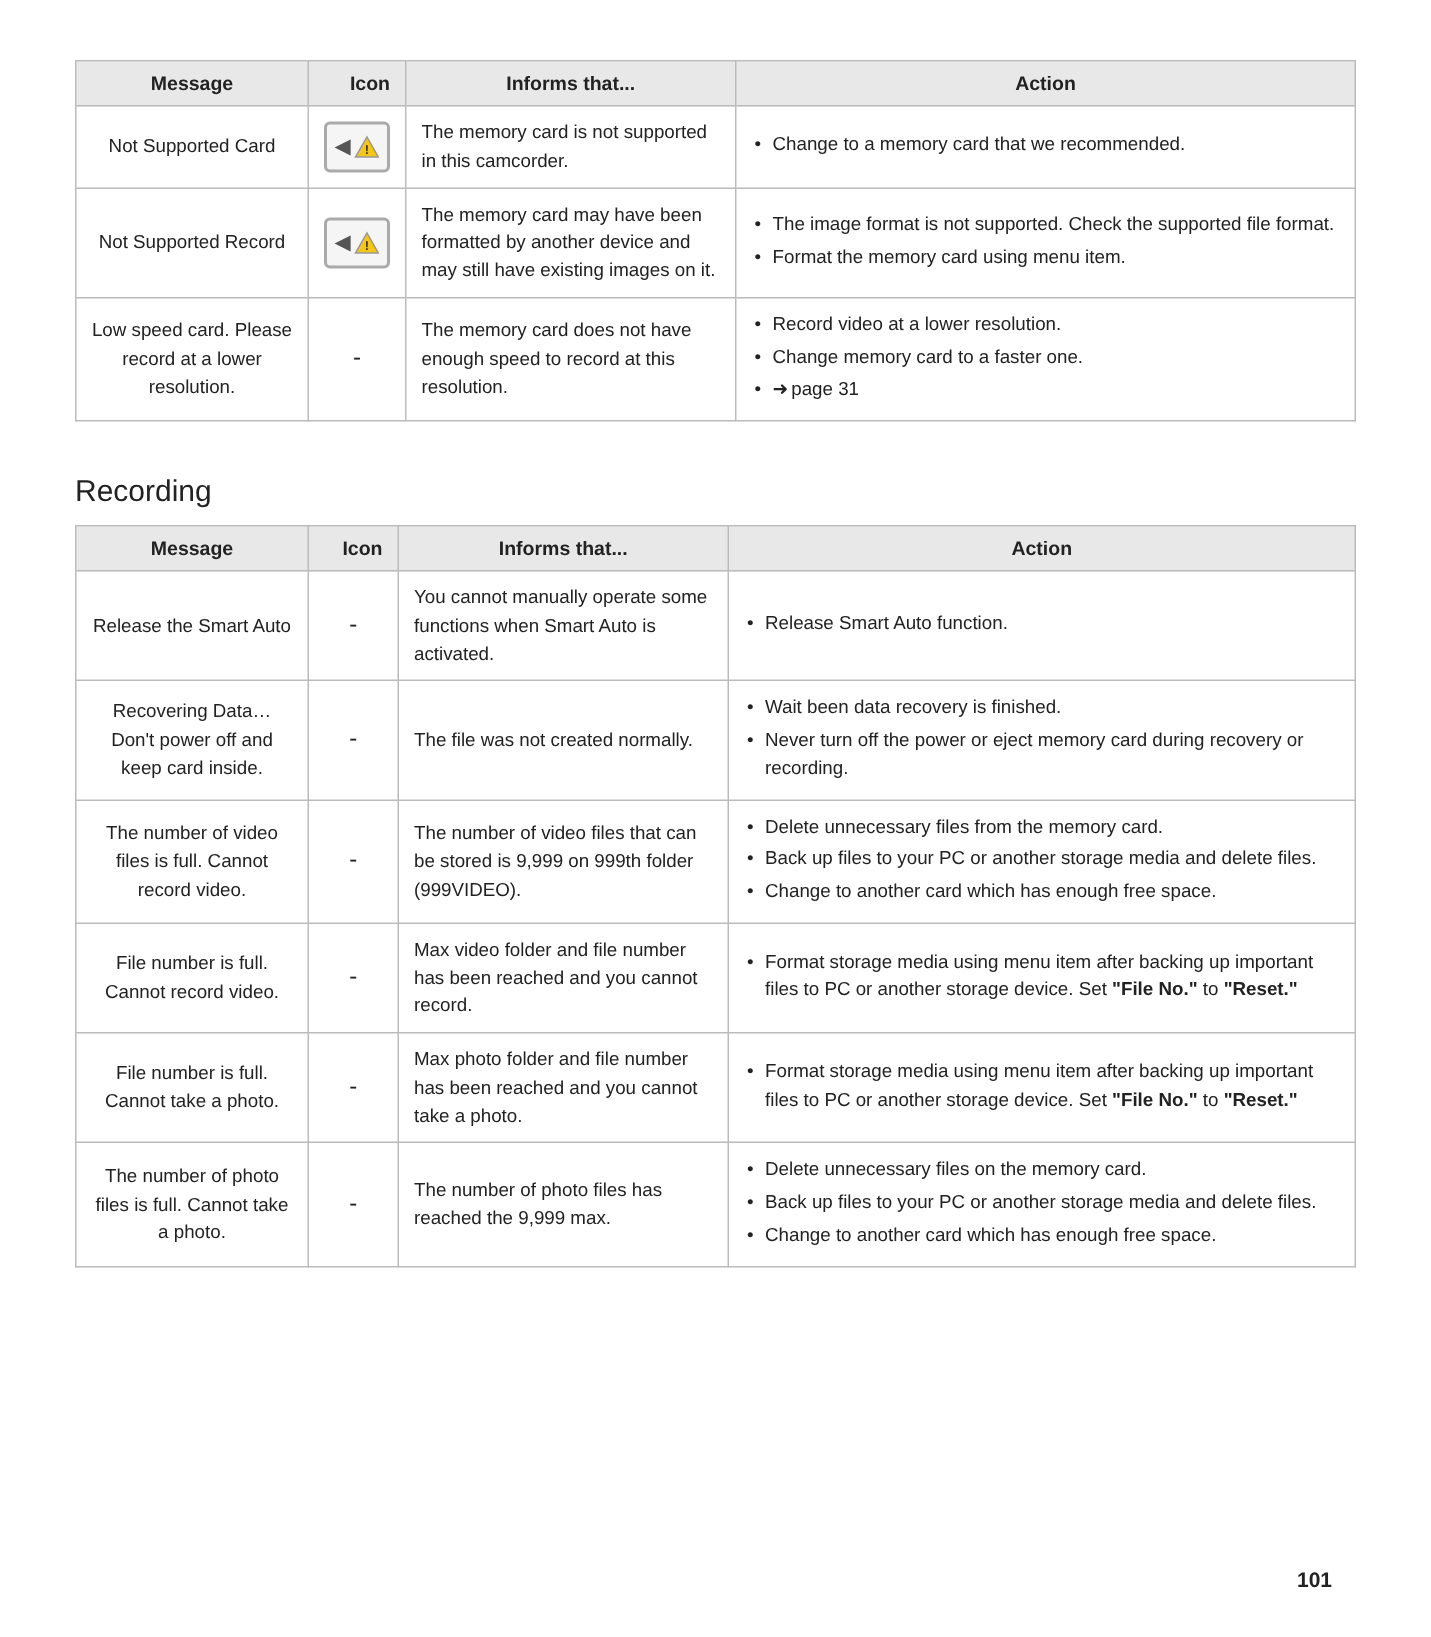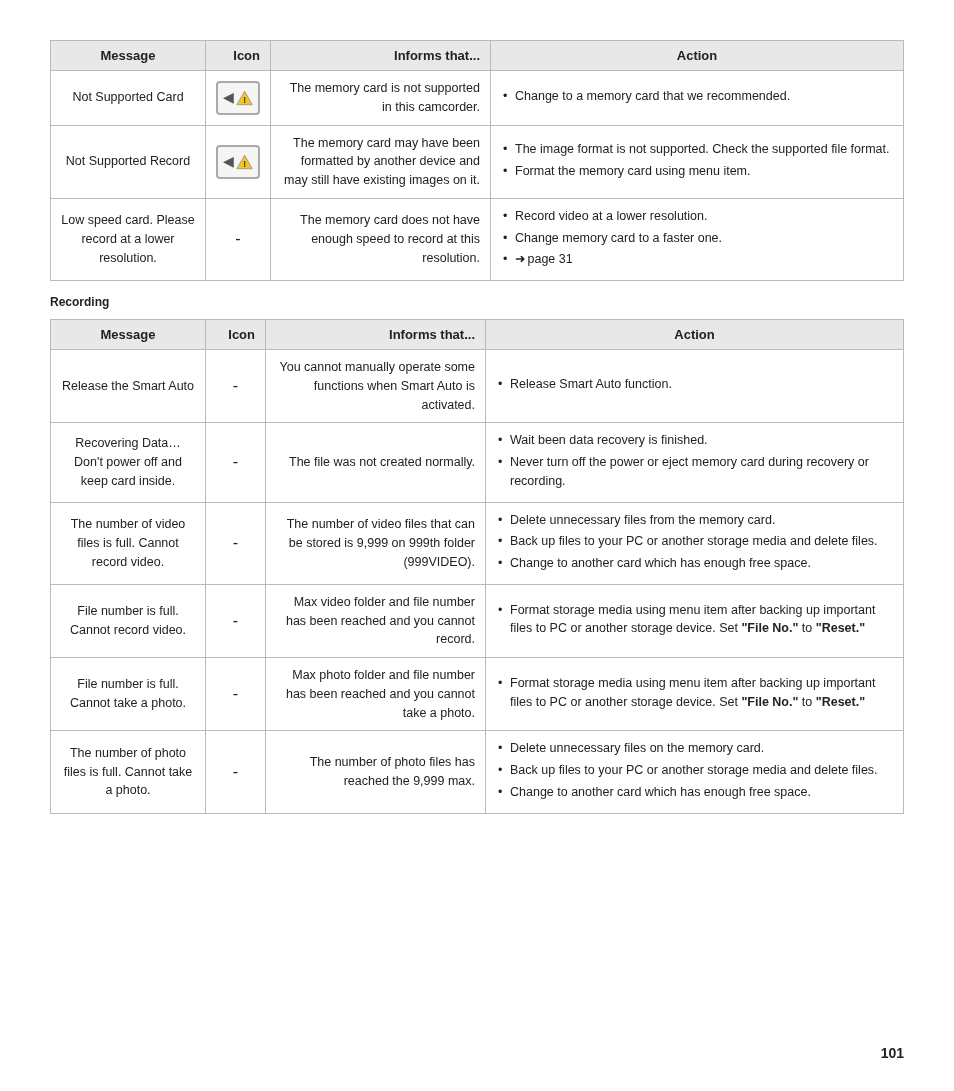--- a/index.html
+++ b/index.html
@@ -8,21 +8,21 @@
       font-family: Arial, sans-serif;
       font-size: 13px;
       color: #222;
       padding: 40px 50px;
       max-width: 954px;
     }
 
     table {
       width: 100%;
       border-collapse: collapse;
-      margin-bottom: 14px;
+      margin-bottom: 36px;
     }
 
     th {
       background-color: #e8e8e8;
       font-weight: bold;
       text-align: center;
       padding: 7px 10px;
       border: 1px solid #bbb;
       font-size: 13px;
     }
@@ -40,38 +40,37 @@
       text-align: center;
     }
 
     .col-icon {
       width: 60px;
       text-align: right;
     }
 
     .col-informs {
       width: 220px;
-      text-align: right;
     }
 
     .col-action {
       width: auto;
     }
 
     .section-title {
-      font-size: 12px;
-      font-weight: bold;
+      font-size: 20px;
+      font-weight: normal;
       margin-bottom: 10px;
       margin-top: 10px;
     }
 
     .page-number {
       position: fixed;
       bottom: 30px;
-      right: 50px;
+      right: 66px;
       font-size: 14px;
       font-weight: bold;
     }
 
     ul.action-list {
       list-style: none;
       padding: 0;
       margin: 0;
     }
 

